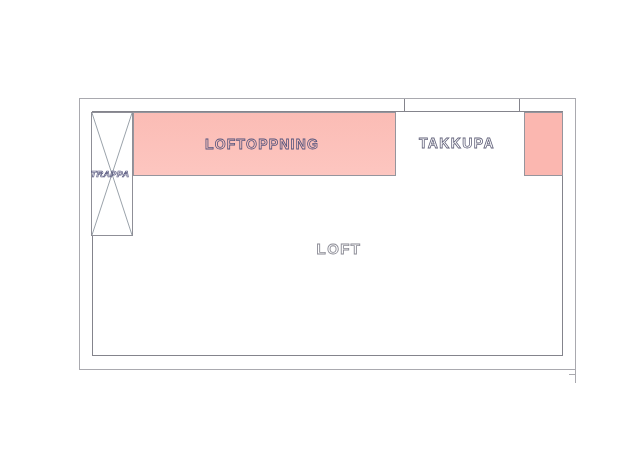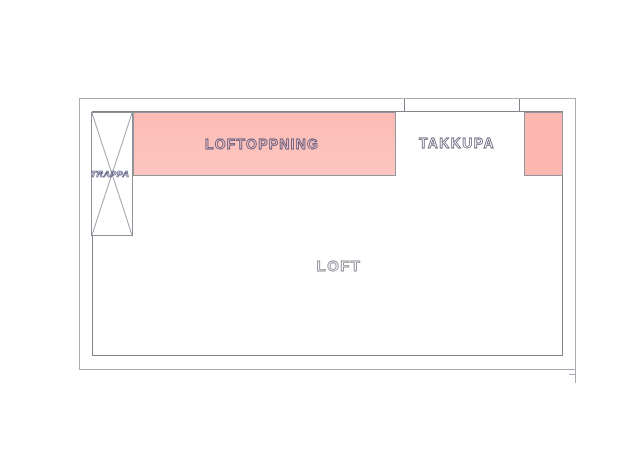--- a/index.html
+++ b/index.html
@@ -110,21 +110,21 @@
     z-index: 3;
   }
   .takkupa-label {
     left: 457px; top: 143px;
     font-size: 14px;
     letter-spacing: 1.4px;
     color: var(--label-mid);
     z-index: 3;
   }
   .loft-label {
-    left: 339px; top: 265px;
+    left: 339px; top: 248px;
     font-size: 15px;
     letter-spacing: 1.4px;
     color: var(--label-grey);
     z-index: 3;
   }
 
   
   @supports (-webkit-text-stroke: 1px #000) {
     .plan-label { color: transparent; }
     .trappa-label      { -webkit-text-stroke: 0.7px var(--label-navy); }

